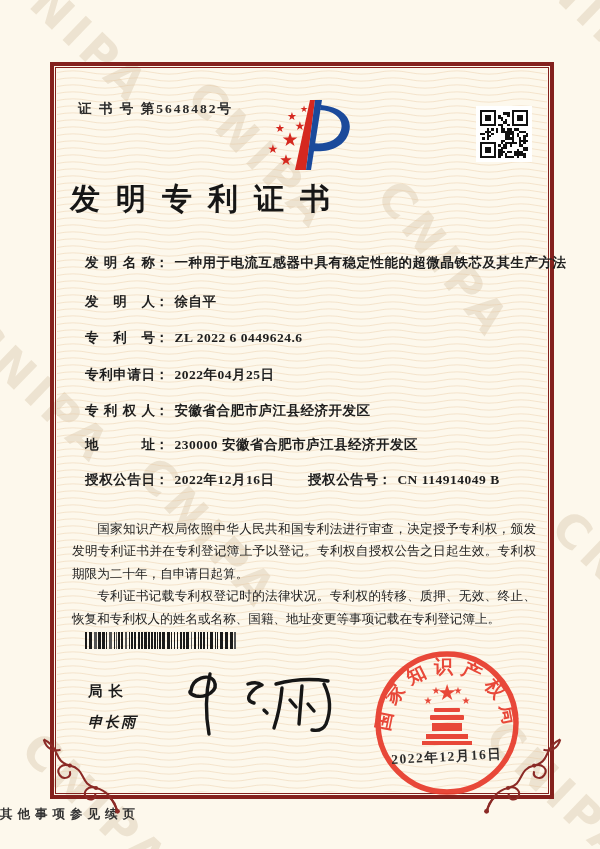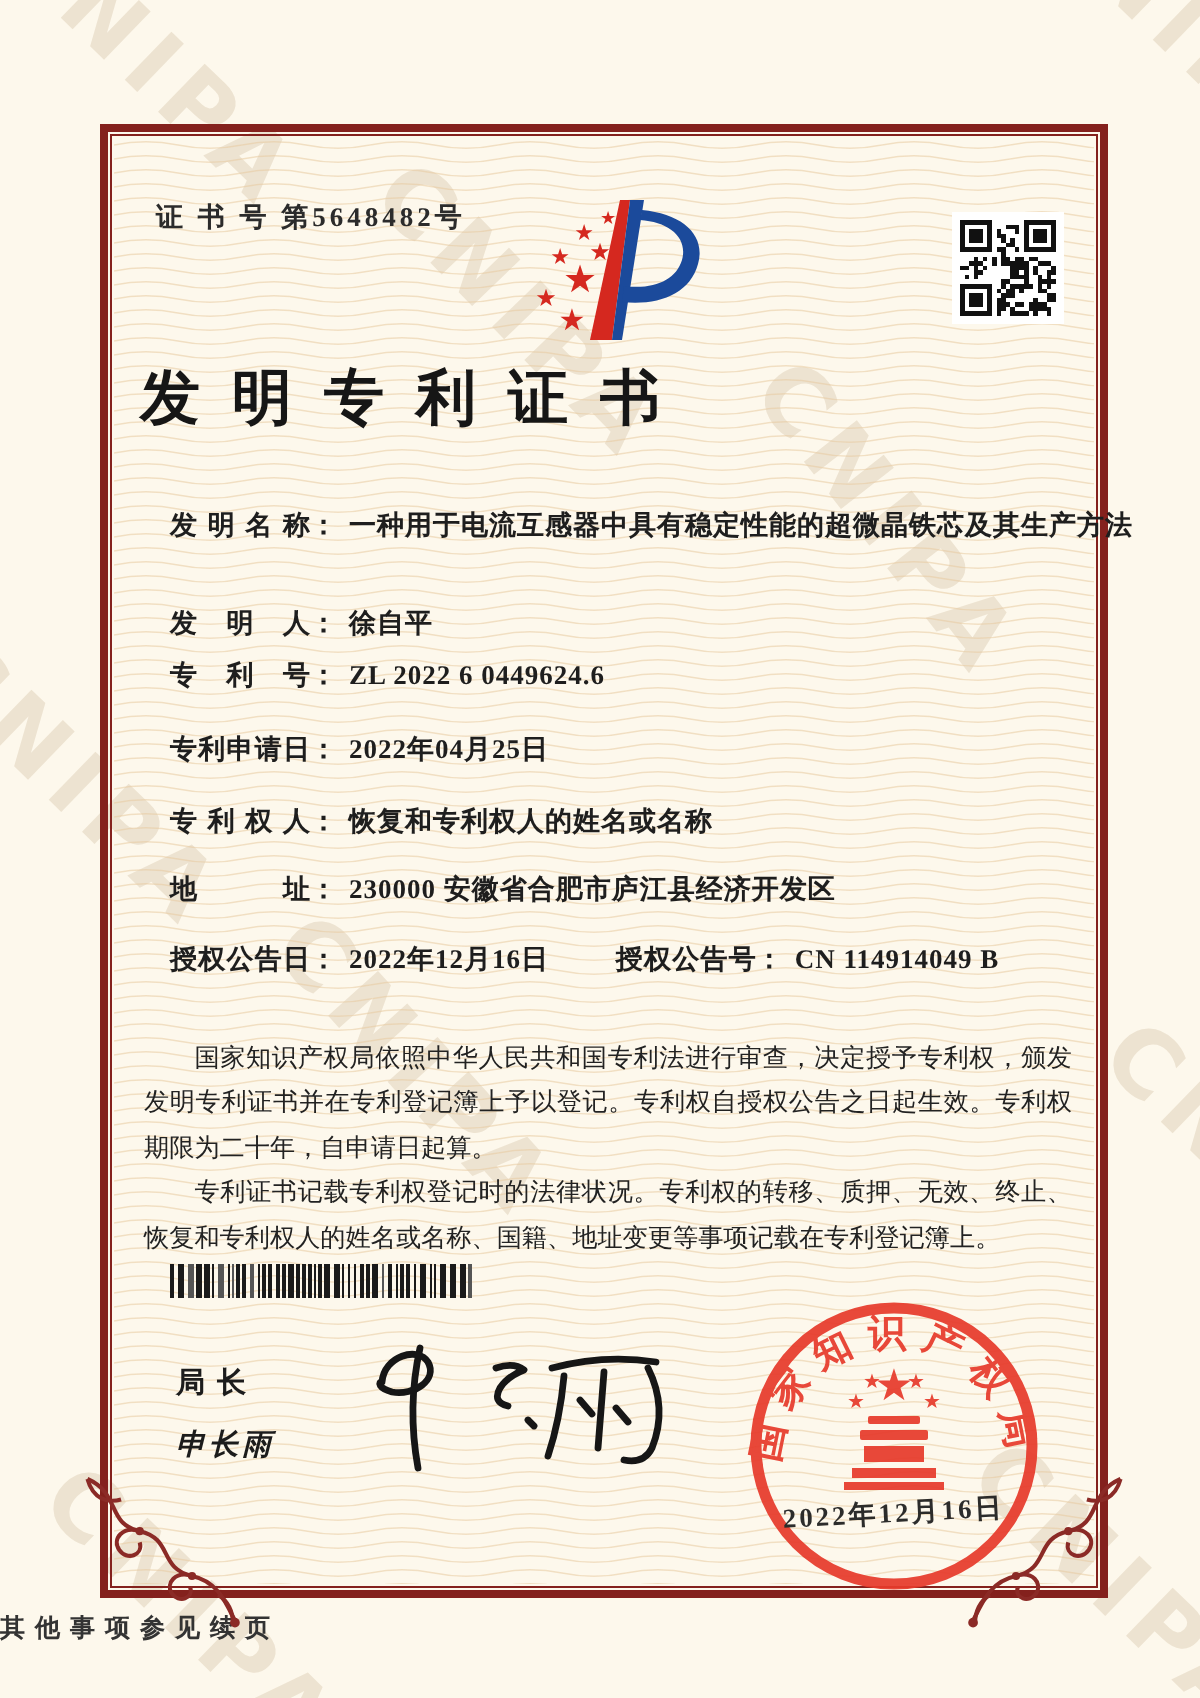--- a/index.html
+++ b/index.html
@@ -364,31 +364,31 @@
           <rect x="16" y="20" width="1" height="1" fill="#111"></rect>
           <rect x="19" y="20" width="1" height="1" fill="#111"></rect>
         </svg>
     </div>
 
     <div class="title">发明专利证书</div>
 
     <div class="field-row" style="top:254px">
       <span class="flabel">发明名称</span><span class="fcolon">：</span><span class="fvalue">一种用于电流互感器中具有稳定性能的超微晶铁芯及其生产方法</span>
     </div>
-    <div class="field-row" style="top:303px">
+    <div class="field-row" style="top:293px">
       <span class="flabel">发明人</span><span class="fcolon">：</span><span class="fvalue">徐自平</span>
     </div>
     <div class="field-row" style="top:329px">
       <span class="flabel">专利号</span><span class="fcolon">：</span><span class="fvalue">ZL 2022 6 0449624.6</span>
     </div>
     <div class="field-row" style="top:366px">
       <span class="flabel">专利申请日</span><span class="fcolon">：</span><span class="fvalue">2022年04月25日</span>
     </div>
     <div class="field-row" style="top:402px">
-      <span class="flabel">专利权人</span><span class="fcolon">：</span><span class="fvalue">恢复和专利权人的姓名或名称</span>
+      <span class="flabel">专利权人</span><span class="fcolon">：</span><span class="fvalue">安徽省合肥市庐江县经济开发区</span>
     </div>
     <div class="field-row" style="top:436px">
       <span class="flabel">地址</span><span class="fcolon">：</span><span class="fvalue">230000 安徽省合肥市庐江县经济开发区</span>
     </div>
     <div class="field-row" style="top:471px">
       <span><span class="flabel">授权公告日</span><span class="fcolon">：</span><span class="fvalue">2022年12月16日</span></span>
       <span class="fgroup2"><span class="flabel">授权公告号</span><span class="fcolon">：</span><span class="fvalue">CN 114914049 B</span></span>
     </div>
 
     <div class="body-text">

